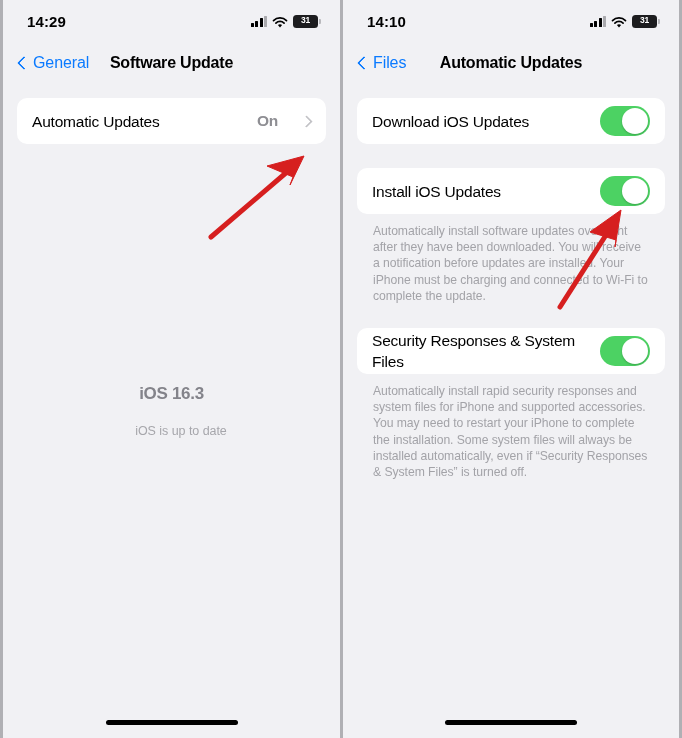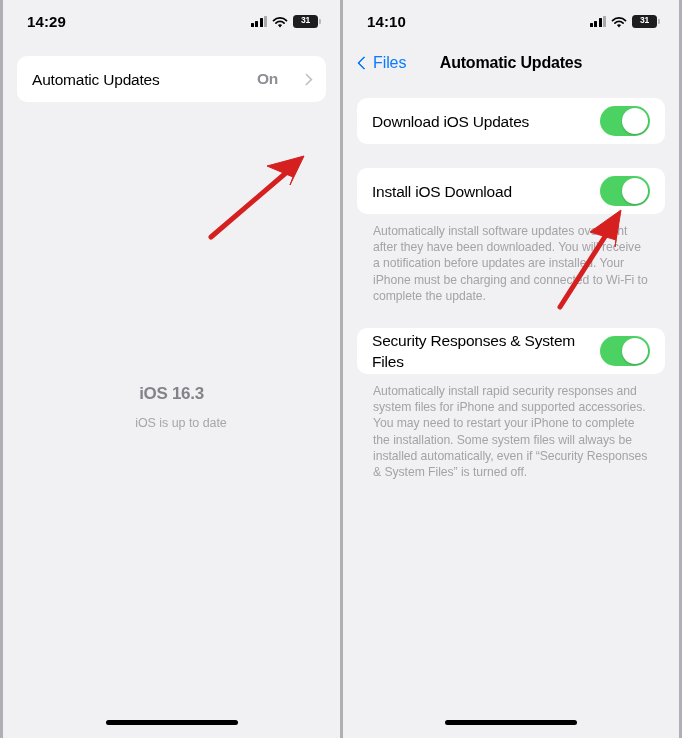--- a/index.html
+++ b/index.html
@@ -221,21 +221,21 @@
     width: 100%;
     text-align: center;
   }
   .version-title {
     font-size: 17px;
     font-weight: 700;
     color: #83838a;
     letter-spacing: -0.3px;
   }
   .version-sub {
-    margin-top: 12px;
+    margin-top: 20px;
     font-size: 12.5px;
     color: #a6a6ab;
     letter-spacing: -0.05px;
     padding-left: 19px;
   }
 
   
   .home-indicator {
     position: absolute;
     bottom: 13px;
@@ -278,20 +278,27 @@
             <path d="M3.9 6.1a5.9 5.9 0 0 1 8.2 0" stroke="#000" stroke-width="1.7" fill="none" stroke-linecap="round"></path>
             <path d="M1.5 3.6a9.3 9.3 0 0 1 13 0" stroke="#000" stroke-width="1.7" fill="none" stroke-linecap="round"></path>
           </svg>
         </span>
         <span class="battery">
           <span>31</span>
         </span>
       </div>
     </div>
 
+    <div class="navbar">
+      <div class="nav-back">
+        <span class="chev-left"></span>
+        <span class="nav-back-label">General</span>
+      </div>
+      <div class="nav-title">Software Update</div>
+    </div>
 
     <div class="content">
       <div class="card">
         <div class="row">
           <span class="row-label">Automatic Updates</span>
           <span class="row-value">On</span>
           <span class="chev-right"></span>
         </div>
       </div>
     </div>
@@ -351,21 +358,21 @@
           <span class="toggle">
             <span class="knob"></span>
           </span>
         </div>
       </div>
 
       <div class="gap"></div>
 
       <div class="card">
         <div class="row">
-          <span class="row-label">Install iOS Download</span>
+          <span class="row-label">Install iOS Updates</span>
           <span class="toggle">
             <span class="knob"></span>
           </span>
         </div>
       </div>
       <div class="footnote">Automatically install software updates overnight after they have been downloaded. You will receive a notification before updates are installed. Your iPhone must be charging and connected to Wi-Fi to complete the update.</div>
 
       <div class="gap"></div>
 
       <div class="card">

